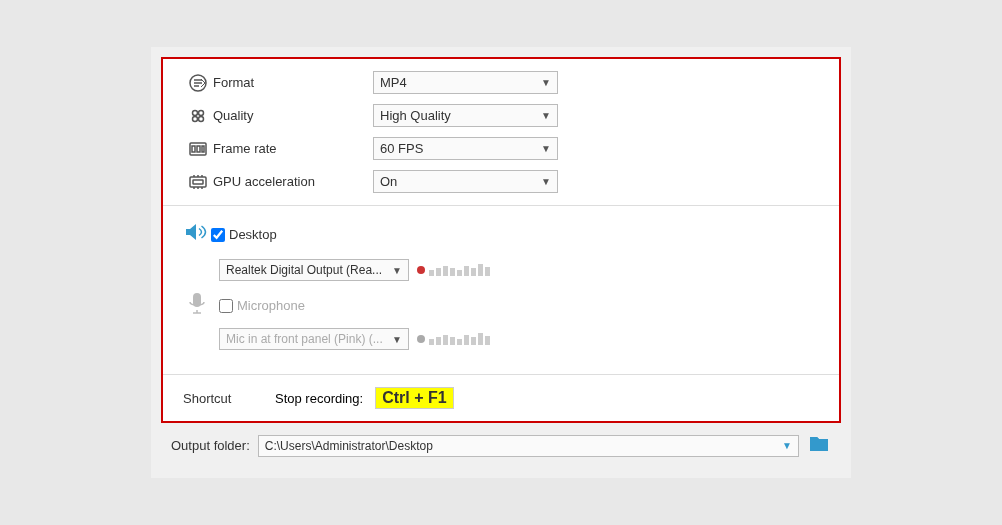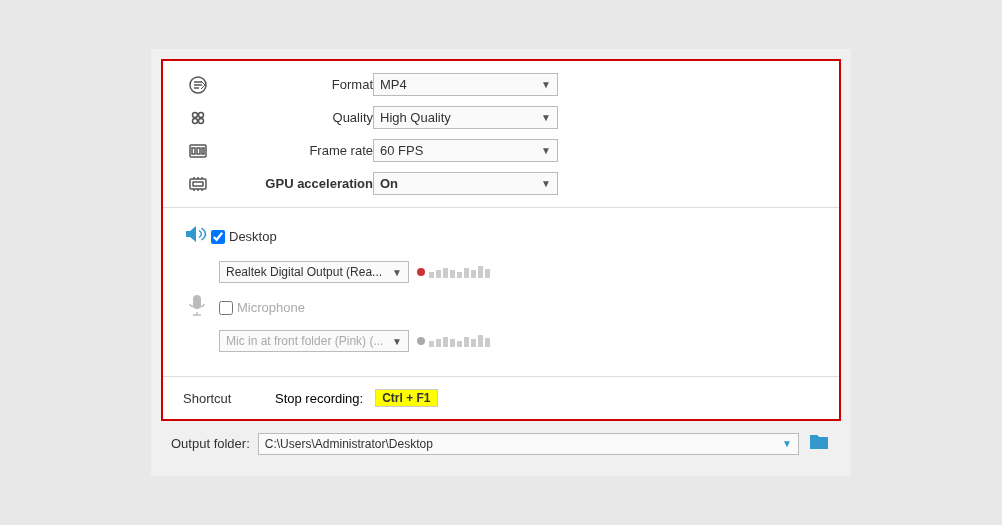--- a/index.html
+++ b/index.html
@@ -50,37 +50,35 @@
 
     .row {
       display: flex;
       align-items: center;
       margin-bottom: 10px;
       gap: 0;
     }
 
     .row:last-child {
       margin-bottom: 0;
-      font-weight: bold;
     }
 
     .row-icon {
       width: 30px;
       display: flex;
       align-items: center;
       justify-content: center;
       color: #555;
       flex-shrink: 0;
     }
 
     .row-label {
       width: 160px;
       color: #333;
       flex-shrink: 0;
-      text-align: right;
     }
 
     .dropdown {
       display: flex;
       align-items: center;
       border: 1px solid #bbb;
       background: #fafafa;
       padding: 3px 6px;
       width: 185px;
       justify-content: space-between;
@@ -207,21 +205,21 @@
     }
 
     .stop-recording-label {
       color: #000000;
     }
 
     .shortcut-key {
       background: #ffff00;
       color: #333;
       padding: 1px 6px;
-      font-size: 12px;
+      font-size: 16px;
       font-weight: bold;
       border: 1px solid #ccc;
     }
 
     
     .output-section {
       background: #f0f0f0;
       padding: 8px 10px;
       display: flex;
       align-items: center;
@@ -383,21 +381,21 @@
             </svg>
           </div>
           <div class="checkbox-label checkbox-label-disabled">
             <input type="checkbox" class="checkbox-input" style="">
             <span style="color:#aaa">Microphone</span>
           </div>
         </div>
 
         <div class="audio-device-row">
           <div class="device-dropdown" style="color:#aaa">
-            <span>Mic in at front folder (Pink) (...</span>
+            <span>Mic in at front panel (Pink) (...</span>
             <span class="dropdown-arrow">▼</span>
           </div>
           <div class="volume-indicator">
             <div class="vol-dot vol-dot-gray"></div>
             <div class="vol-bars">
               <div class="vol-bar" style="height:6px"></div>
               <div class="vol-bar" style="height:8px"></div>
               <div class="vol-bar" style="height:10px"></div>
               <div class="vol-bar" style="height:8px"></div>
               <div class="vol-bar" style="height:6px"></div>

